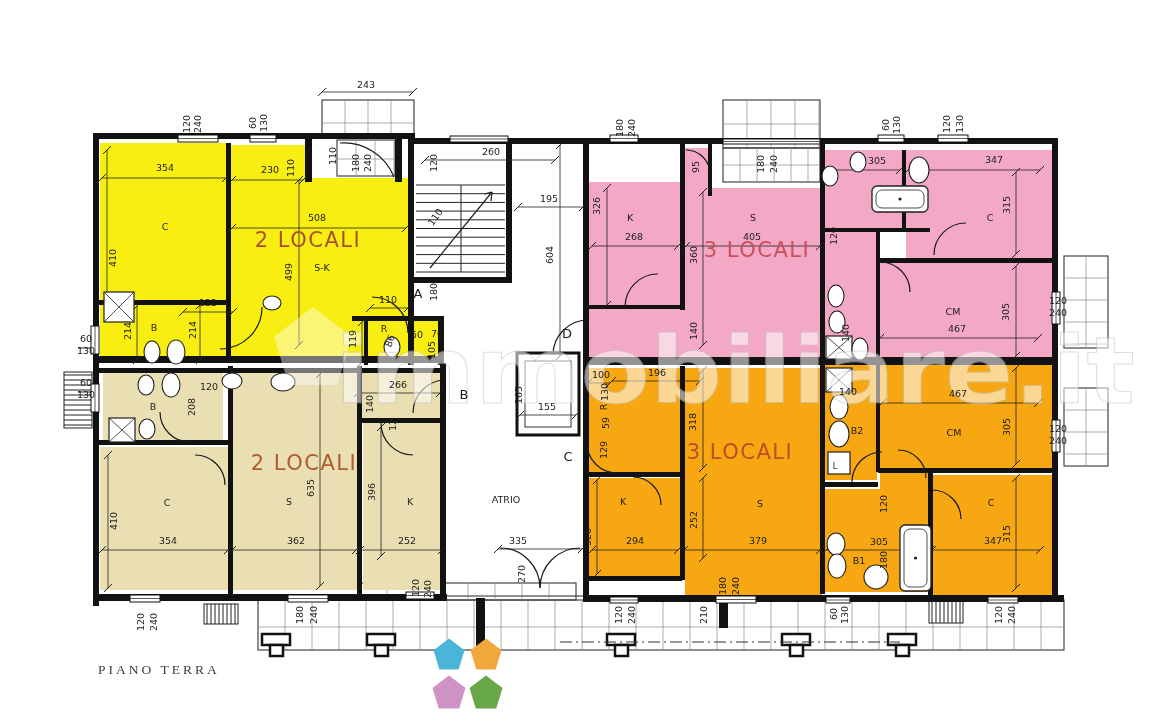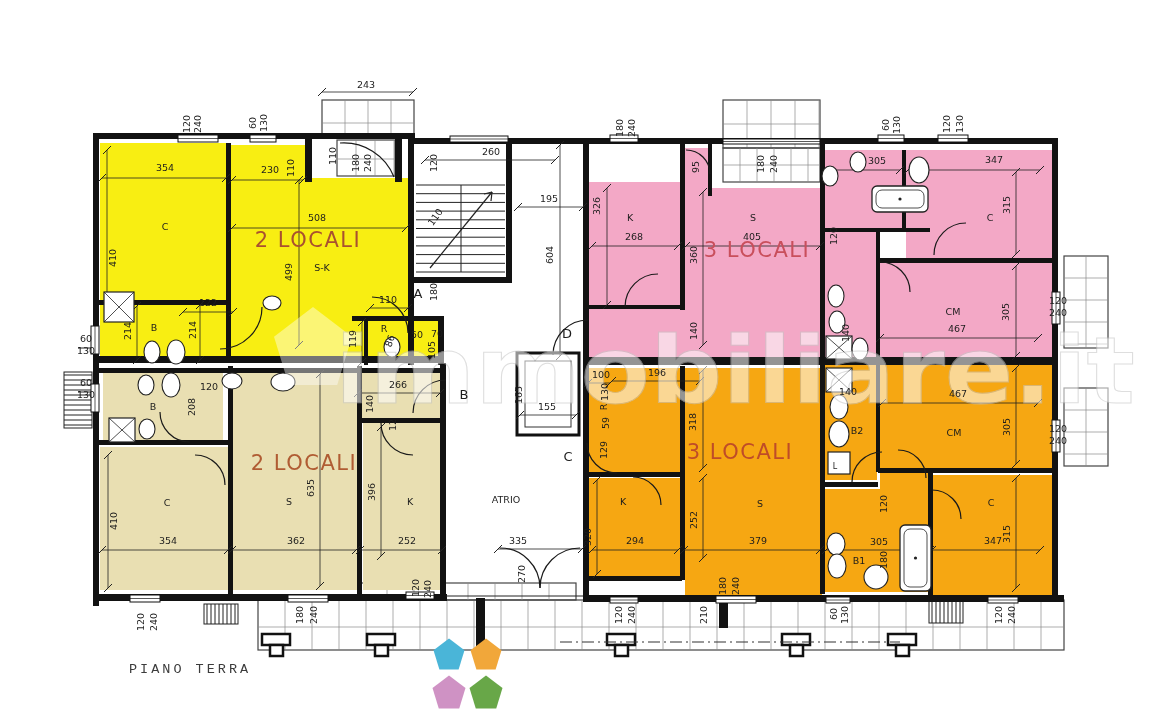--- a/index.html
+++ b/index.html
@@ -1,20 +1,20 @@
 <!DOCTYPE html>
 <html><head>
 <meta charset="utf-8">
 <style>
   html,body{margin:0;padding:0;background:#fff;}
   .stage{position:relative;width:1151px;height:722px;background:#ffffff;overflow:hidden;
          font-family:"DejaVu Sans",sans-serif;}
   #plan-svg{position:absolute;left:0;top:0;}
   .floor-label{position:absolute;left:98px;top:662px;font-size:13.5px;color:#3c3c3c;
-         letter-spacing:3px;font-family:Liberation Mono, monospace;margin-left:31px;}
+         letter-spacing:3px;font-family:Liberation Serif, serif;}
 </style>
 </head>
 <body>
 
 <div class="stage">
   <svg id="plan-svg" width="1151" height="722" viewBox="0 0 1151 722">
       <rect x="0" y="0" width="1151" height="722" fill="#ffffff"></rect>
       <rect x="322" y="100" width="92" height="38" fill="none" stroke="#444" stroke-width="1.2"></rect>
       <line x1="345" y1="100" x2="345" y2="138" stroke="#8a8a8a" stroke-width="0.7"></line>
       <line x1="368" y1="100" x2="368" y2="138" stroke="#8a8a8a" stroke-width="0.7"></line>

